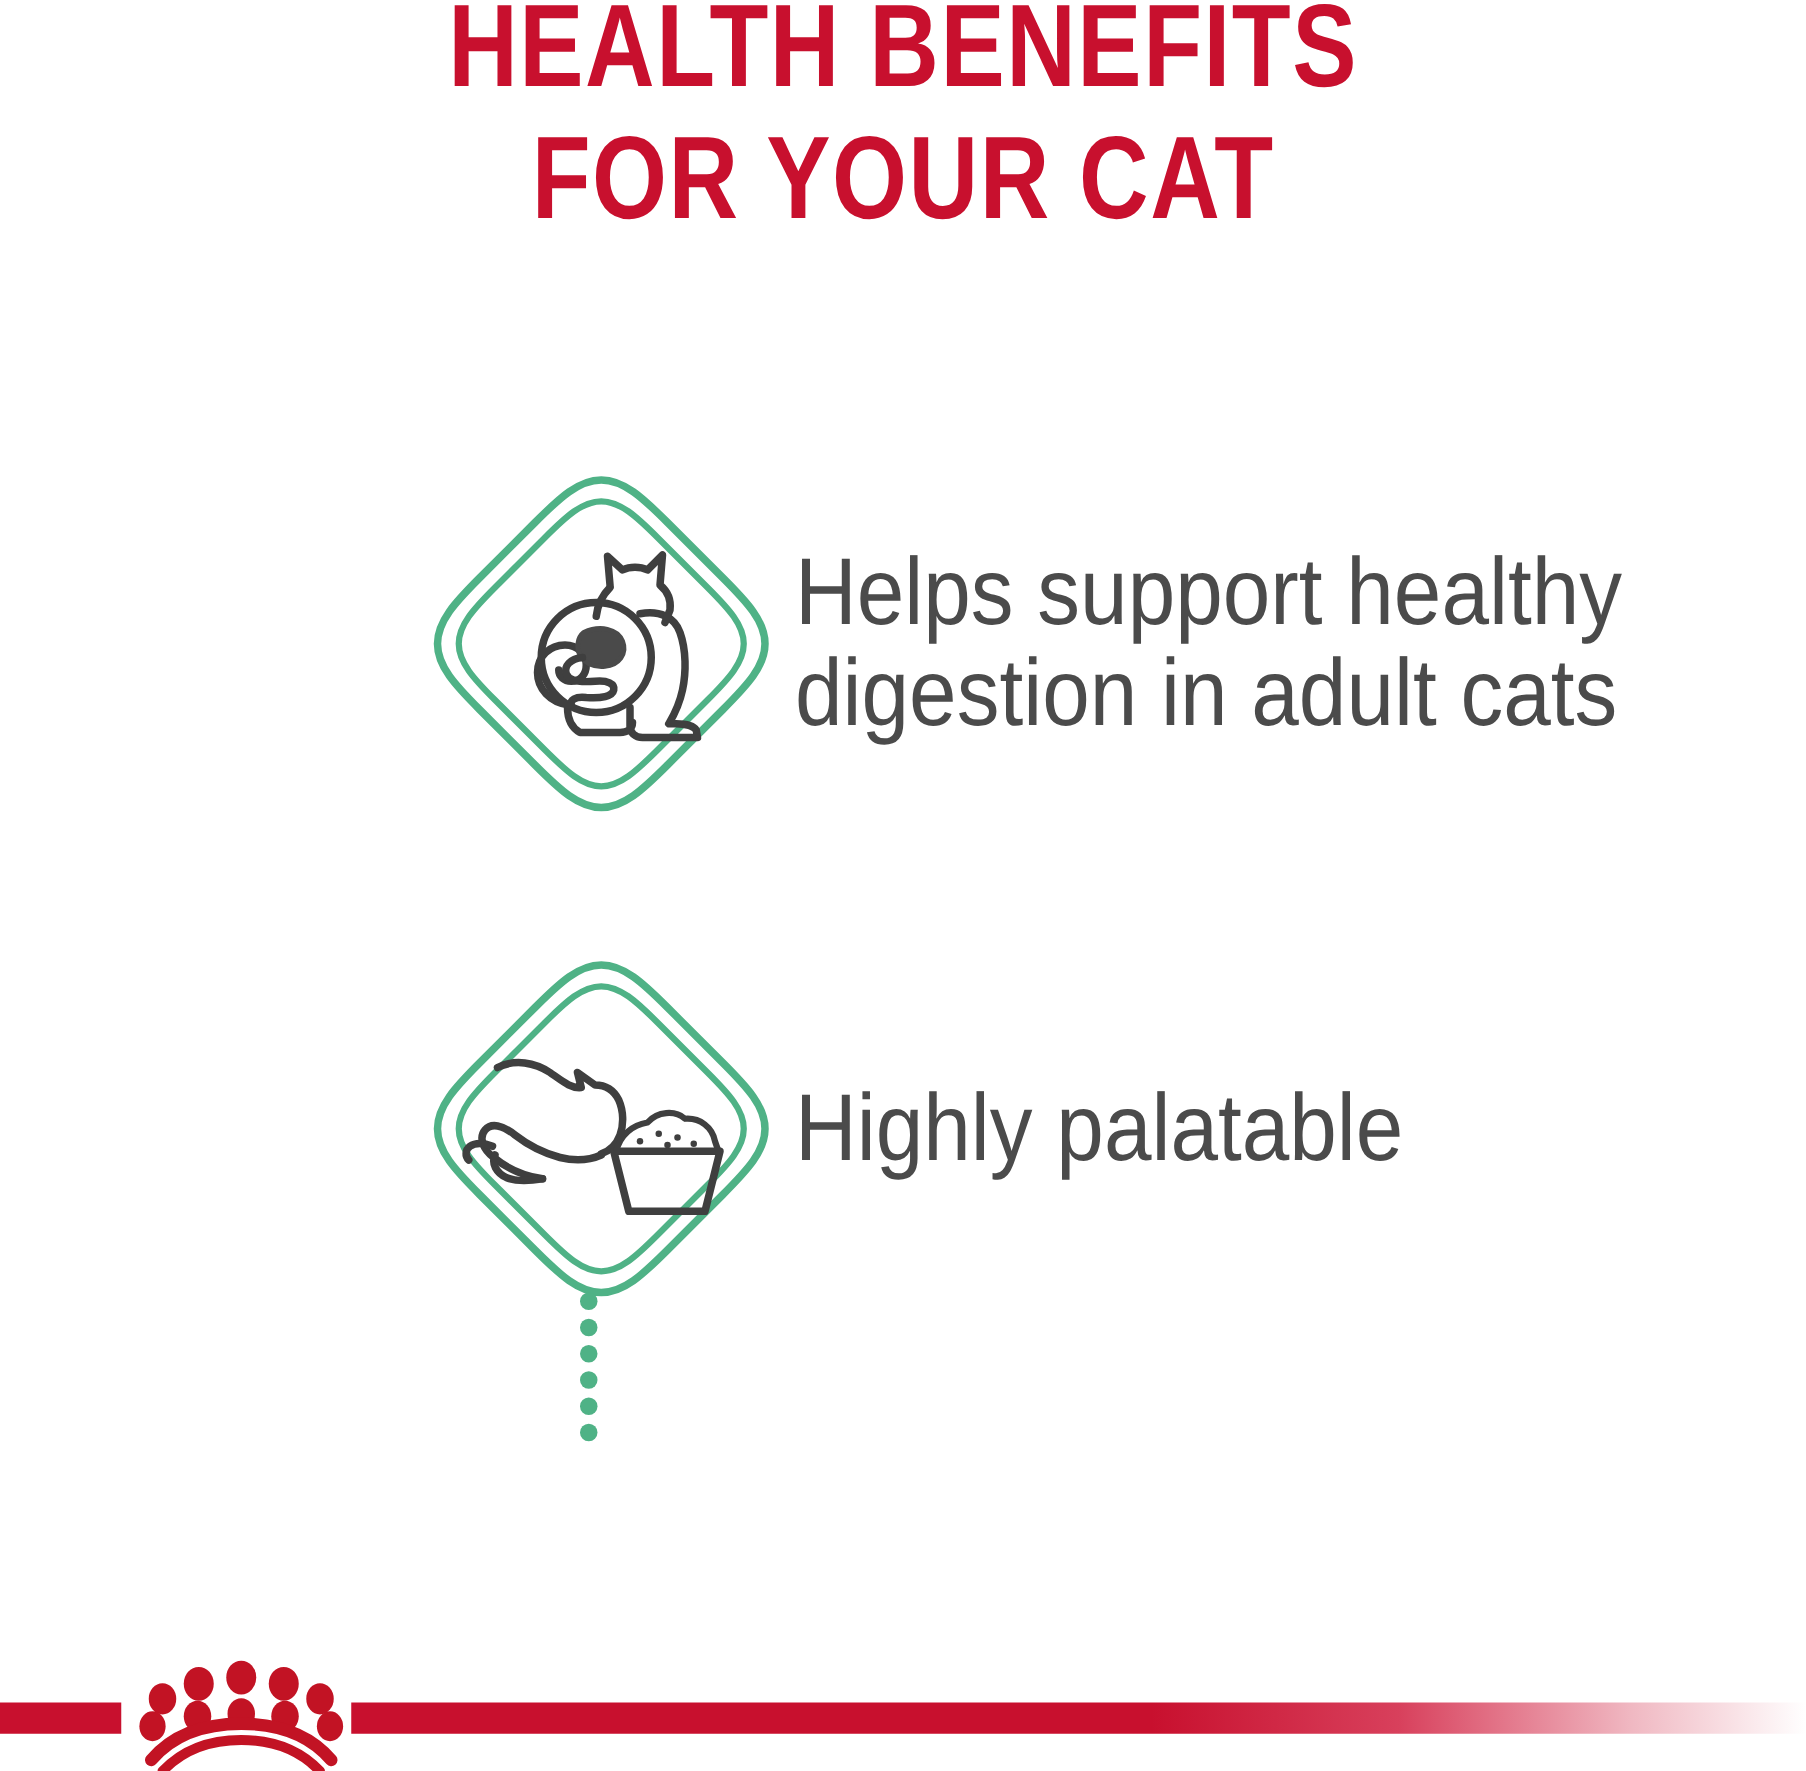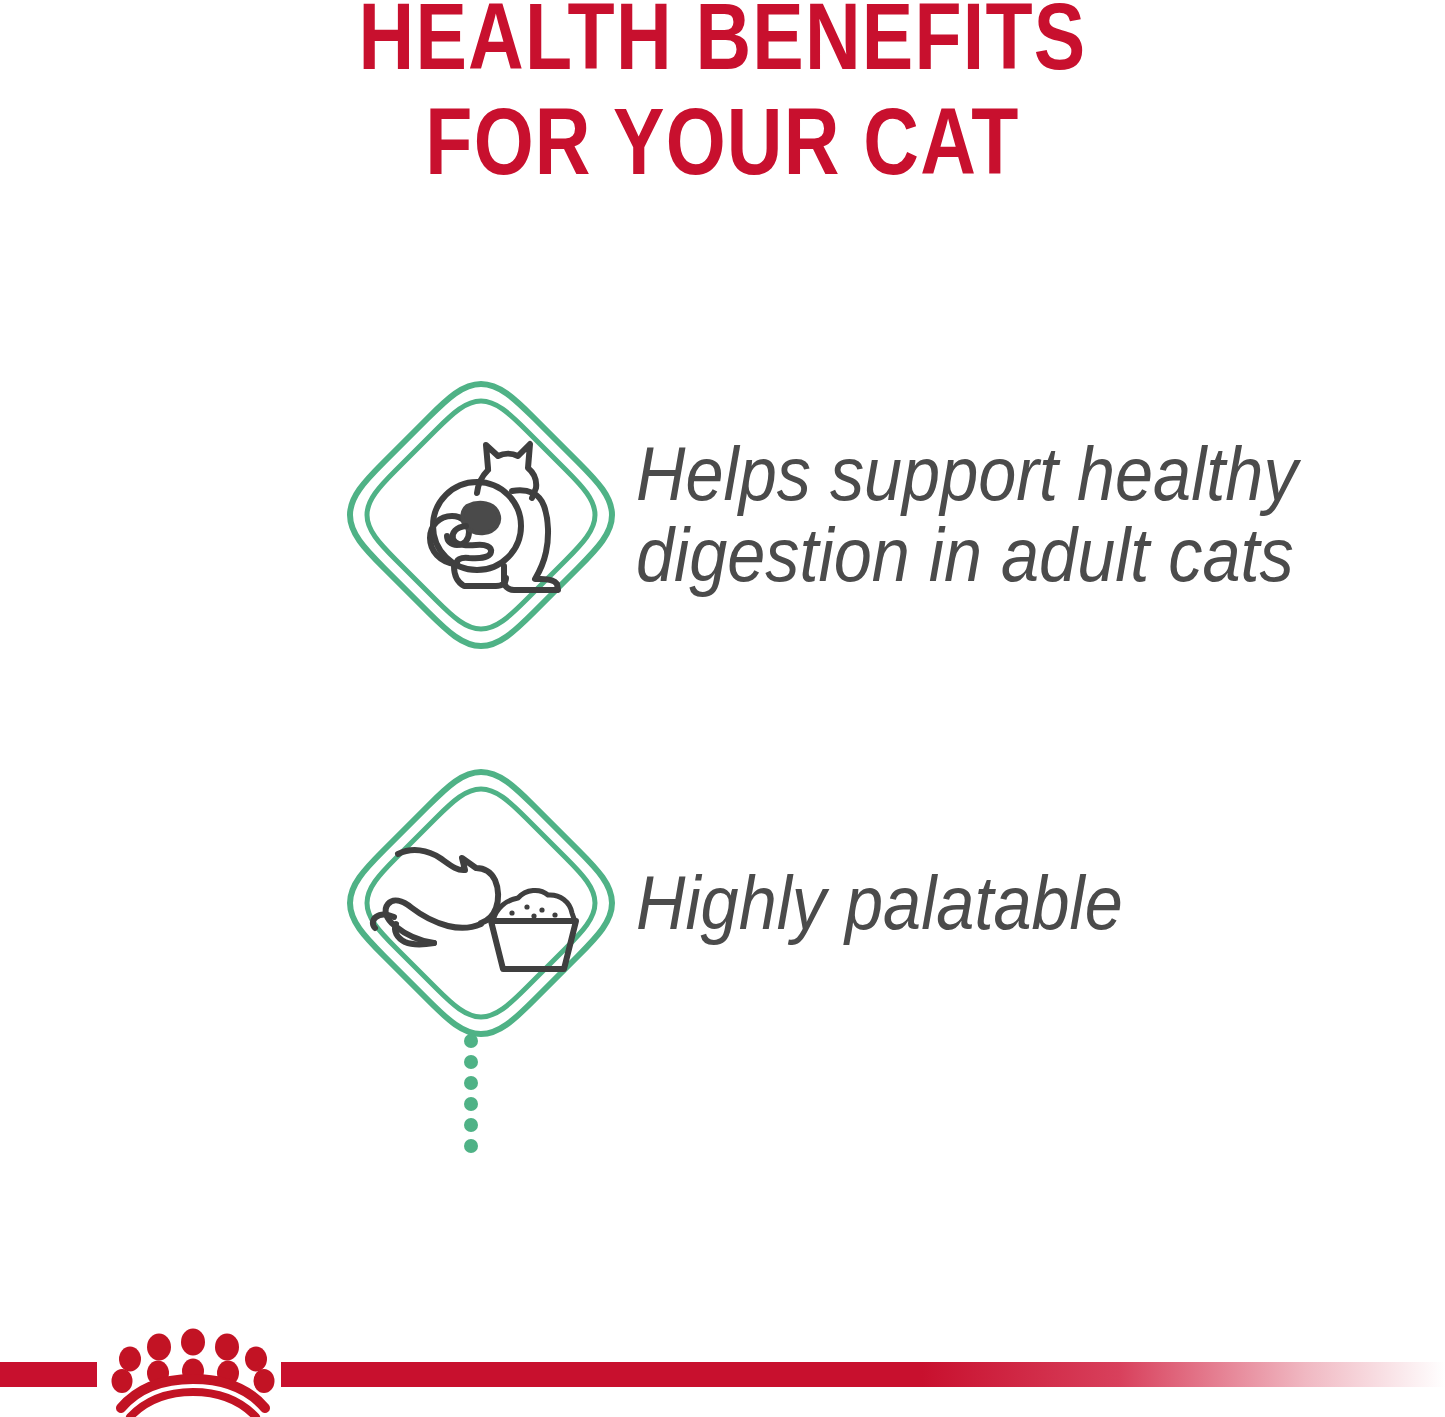--- a/index.html
+++ b/index.html
@@ -40,21 +40,20 @@
     margin-top: 16px;
   }
 
   
   .benefits {
     position: absolute;
     left: 0;
     top: 370px;
     width: 1162px;
     height: 690px;
-    font-style: italic;
   }
 
   .benefit-row {
     position: absolute;
     display: flex;
     align-items: center;
     left: 336px;
   }
   .benefit-row.r1 { top: 0px; }
   .benefit-row.r2 { top: 388px; }

